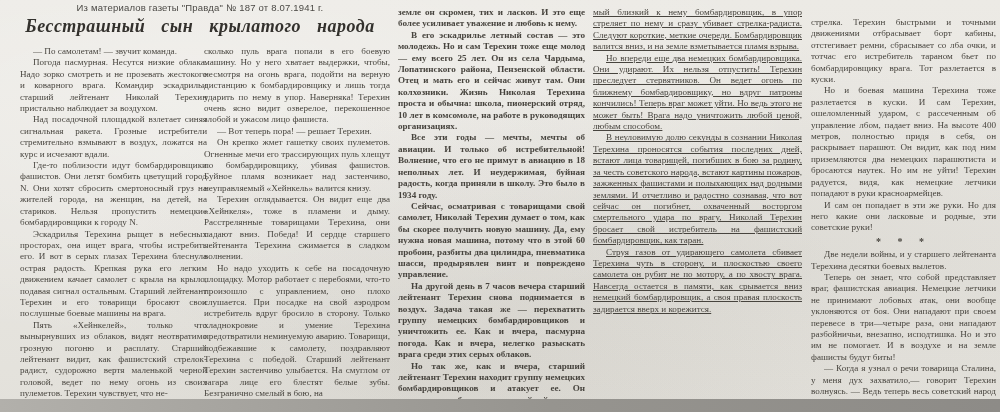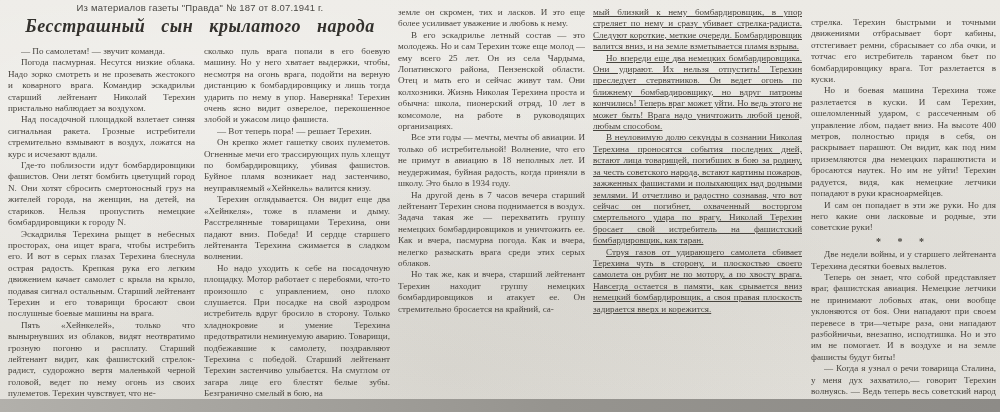--- a/index.html
+++ b/index.html
@@ -35,23 +35,23 @@
     position:absolute;overflow:hidden;
     font-size:9.1px;line-height:11.4px;color:#47443e;
     text-align:justify;
   }
   .col p{margin:0;text-indent:13px;}
   .col p.cont{text-indent:0;}
   .col p.sep{
     text-align:center;text-indent:0;font-weight:bold;
     letter-spacing:7px;margin:2px 0;font-size:10px;
   }
-  #col1{left:8px;  top:46px;width:187px;height:353px;}
+  #col1{left:20px;  top:46px;width:187px;height:353px;}
   #col2{left:204px;top:46px;width:186px;height:353px;}
-  #col3{left:398px;top:7px; width:187px;height:392px;}
+  #col3{left:398px;top:7px; width:187px;height:392px;font-weight:bold;}
   #col4{left:593px;top:7px; width:209px;height:392px;text-decoration:underline;}
   #col5{left:811px;top:7px; width:185px;height:392px;margin-top:10px;}
 </style>
 </head>
 <body>
 
 <div class="page">
 
   <div class="masthead">
     <div class="source-line">Из материалов газеты "Правда" № 187 от 8.07.1941 г.</div>
@@ -77,20 +77,21 @@
         <p>Терехин оглядывается. Он видит еще два «Хейнкеля», тоже в пламени и дыму. Расстрелянные товарищами Терехина, они падают вниз. Победа! И сердце старшего лейтенанта Терехина сжимается в сладком волнении.</p>
         <p>Но надо уходить к себе на посадочную площадку. Мотор работает с перебоями, что-то произошло с управлением, оно плохо слушается. При посадке на свой аэродром истребитель вдруг бросило в сторону. Только хладнокровие и умение Терехина предотвратили неминуемую аварию. Товарищи, подбежавшие к самолету, поздравляют Терехина с победой. Старший лейтенант Терехин застенчиво улыбается. На смуглом от загара лице его блестят белые зубы. Безгранично смелый в бою, на</p>
       </div>
   </div>
 
   <div class="col" id="col3">
     <div class="para-host">
         <p class="cont">земле он скромен, тих и ласков. И это еще более усиливает уважение и любовь к нему.</p>
         <p>В его эскадрилье летный состав — это молодежь. Но и сам Терехин тоже еще молод — ему всего 25 лет. Он из села Чардыма, Лопатинского района, Пензенской области. Отец и мать его и сейчас живут там. Они колхозники. Жизнь Николая Терехина проста и обычна: школа, пионерский отряд, 10 лет в комсомоле, на работе в руководящих организациях.</p>
         <p>Все эти годы — мечты, мечты об авиации. И только об истребительной! Волнение, что его не примут в авиацию в 18 неполных лет. И неудержимая, буйная радость, когда приняли в школу. Это было в 1934 году.</p>
+        <p>Сейчас, осматривая с товарищами свой самолет, Николай Терехин думает о том, как бы скорее получить новую машину. Да, ему нужна новая машина, потому что в этой 60 пробоин, разбиты два цилиндра, пневматика шасси, продырявлен винт и повреждено управление.</p>
         <p>На другой день в 7 часов вечера старший лейтенант Терехин снова поднимается в воздух. Задача такая же — перехватить группу немецких бомбардировщиков и уничтожить ее. Как и вчера, пасмурна погода. Как и вчера, нелегко разыскать врага среди этих серых облаков.</p>
         <p>Но так же, как и вчера, старший лейтенант Терехин находит группу немецких бомбардировщиков и атакует ее. Он стремительно бросается на крайний, са-</p>
       </div>
   </div>
 
   <div class="col" id="col4">
     <div class="para-host">
         <p class="cont">мый близкий к нему бомбардировщик, в упор стреляет по нему и сразу убивает стрелка-радиста. Следуют короткие, меткие очереди. Бомбардировщик валится вниз, и на земле взметывается пламя взрыва.</p>
         <p>Но впереди еще два немецких бомбардировщика. Они удирают. Их нельзя отпустить! Терехин преследует стервятников. Он ведет огонь по ближнему бомбардировщику, но вдруг патроны кончились! Теперь враг может уйти. Но ведь этого не может быть! Врага надо уничтожить любой ценой, любым способом.</p>
         <p>В неуловимую долю секунды в сознании Николая Терехина проносятся события последних дней, встают лица товарищей, погибших в бою за родину, за честь советского народа, встают картины пожаров, зажженных фашистами и полыхающих над родными землями. И отчетливо и радостно сознавая, что вот сейчас он погибнет, охваченный восторгом смертельного удара по врагу, Николай Терехин бросает свой истребитель на фашистский бомбардировщик, как таран.</p>

